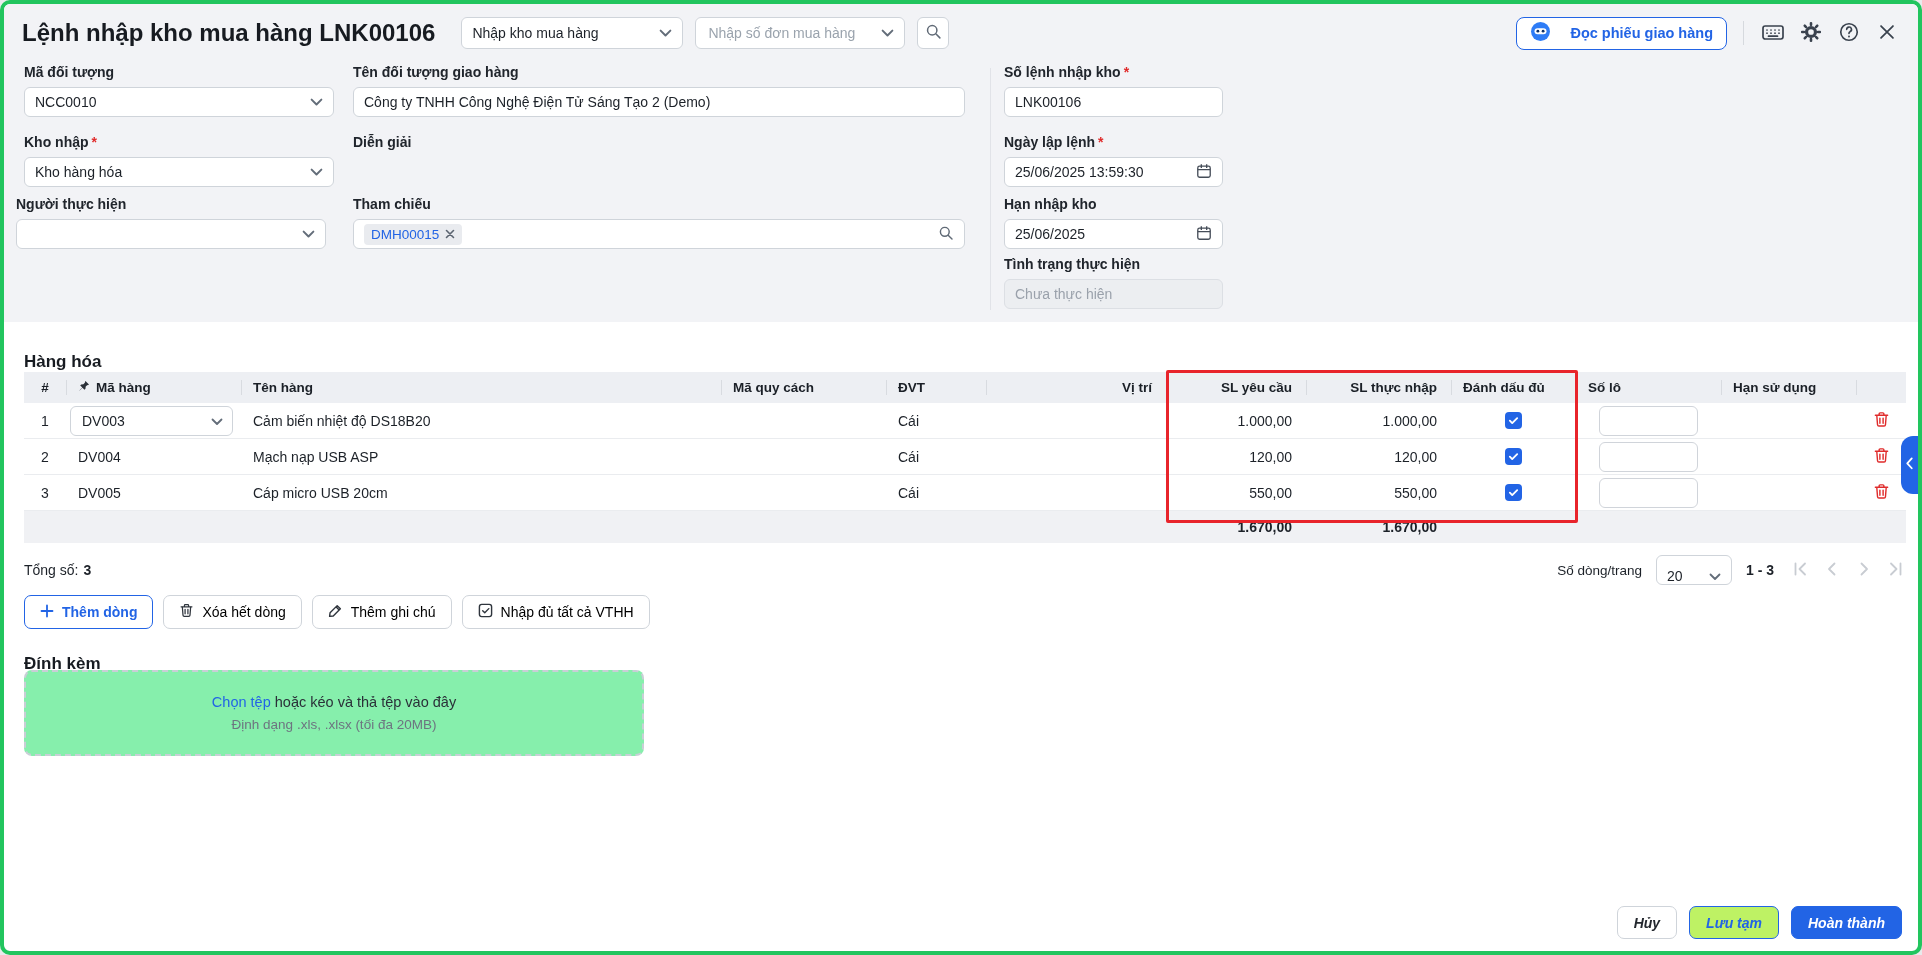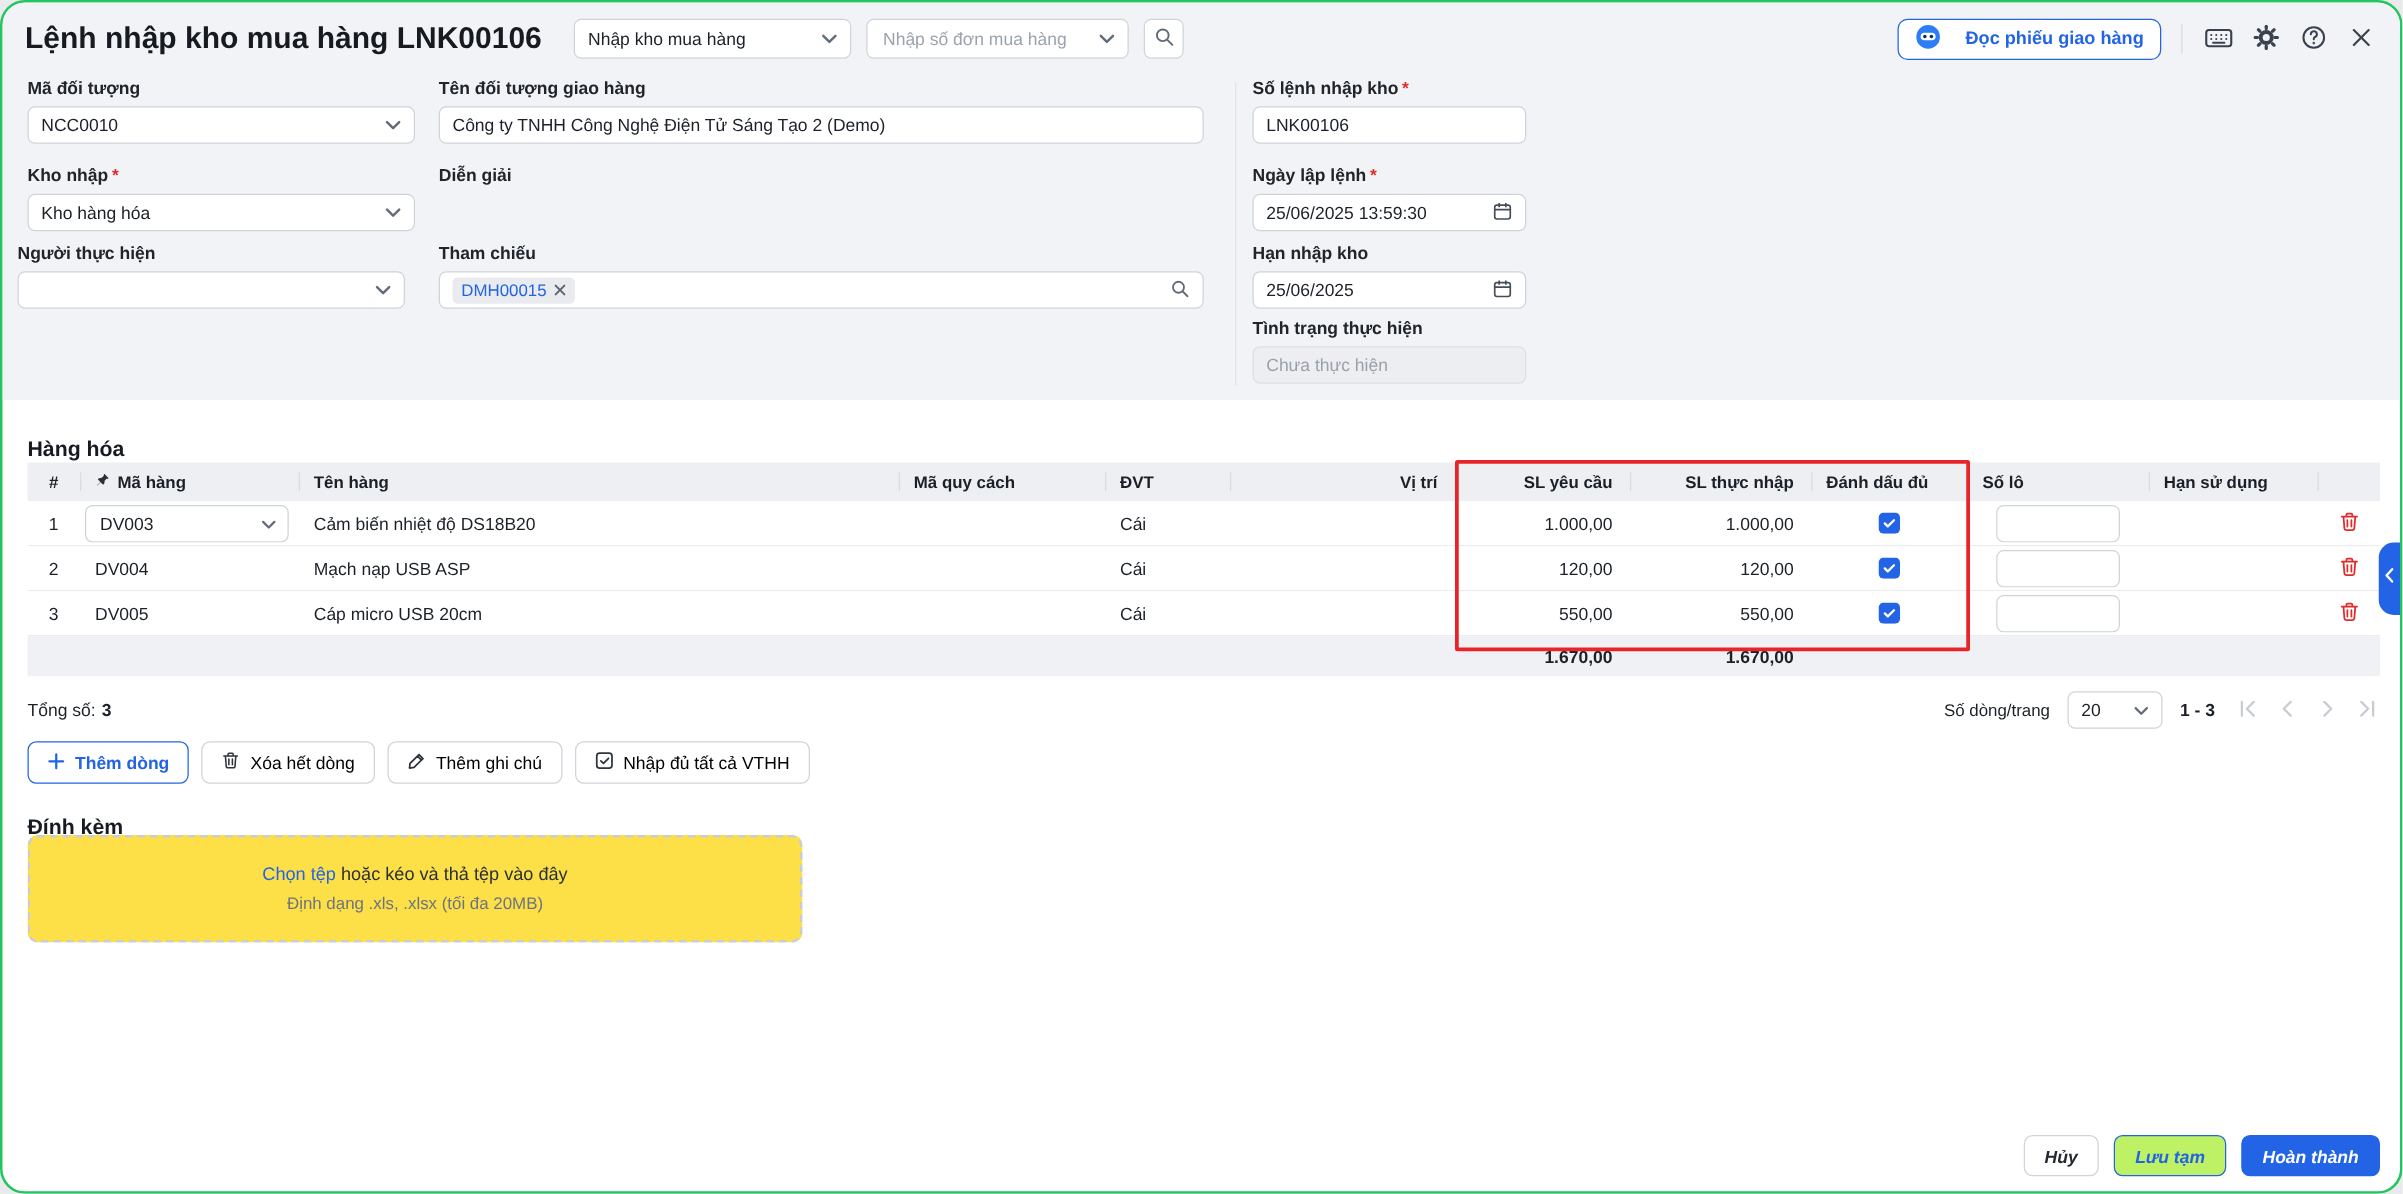--- a/index.html
+++ b/index.html
@@ -1,19 +1,19 @@
 <!DOCTYPE html>
 <html><head>
 <meta charset="utf-8">
 <style>
   html,body{margin:0;padding:0;background:#e9eaec;}
   *{box-sizing:border-box;}
   .window{
     position:relative;width:1922px;height:955px;background:#fff;
-    border:2px solid #22c55e;border-radius:20px;overflow:hidden;
+    border:4px solid #22c55e;border-radius:10px;overflow:hidden;
     font-family:"Liberation Sans",sans-serif;color:#1c2128;
   }
   
   .topsection{position:absolute;left:0;top:0;right:0;height:318px;background:#f2f3f6;}
   .topbar{position:absolute;left:0;top:0;right:0;height:58px;display:flex;align-items:center;padding:0 18px;gap:12px;}
   .page-title{font-size:24px;font-weight:700;margin:0 14px 0 0;white-space:nowrap;color:#171b21;}
   .select,.combo{
     height:32px;background:#fff;border:1px solid #cfd4da;border-radius:6px;
     display:flex;align-items:center;justify-content:space-between;padding:0 10px;font-size:14px;gap:8px;
   }
@@ -65,31 +65,31 @@
   .lot-input{width:calc(100% - 22px);margin:0 11px;height:30px;border:1px solid #d0d4da;border-radius:6px;background:#fff;outline:none;font-family:inherit;}
   .t-totals{height:32px;background:#f0f1f4;font-weight:700;}
   .t-totals>div{padding:0 14px;text-align:right;}
   .trash-btn{background:none;border:none;padding:2px;cursor:pointer;display:flex;}
   .red-box{position:absolute;left:1162px;top:366px;width:412px;height:153px;border:3px solid #e8242b;border-radius:2px;pointer-events:none;}
   
   .table-footer{position:absolute;left:20px;top:549px;width:1882px;display:flex;justify-content:space-between;align-items:center;height:34px;}
   .total-count{font-size:14px;}
   .total-count b{margin-left:5px;}
   .pagination{display:flex;align-items:center;gap:14px;font-size:13.5px;color:#1c2128;}
-  .pp-select{width:76px;height:30px;}
+  .pp-select{width:76px;height:30px;align-items:flex-end;}
   .range{font-weight:700;font-size:14px;}
   .pg-icons{display:flex;align-items:center;gap:12px;margin-left:2px;}
   .pg-btn{background:none;border:none;padding:0;display:flex;cursor:default;}
   
   .actions-row{position:absolute;left:20px;top:591px;display:flex;gap:10px;}
   .act-btn{height:34px;border:1px solid #cfd4da;border-radius:7px;background:#fff;font-size:14px;color:#000000;display:flex;align-items:center;gap:8px;padding:0 15px;font-family:inherit;cursor:pointer;white-space:nowrap;}
   .act-btn.primary-outline{border-color:#2264e5;color:#2264e5;font-weight:600;}
   
   #attach-title{left:20px;top:636px;}
-  .dropzone{position:absolute;left:20px;top:666px;width:620px;height:86px;border:2px dashed #c9ced6;border-radius:8px;display:flex;flex-direction:column;align-items:center;justify-content:center;gap:7px;background:#fde047;}
+  .dropzone{position:absolute;left:20px;top:666px;width:620px;height:86px;border:2px dashed #c9ced6;border-radius:8px;display:flex;flex-direction:column;align-items:center;justify-content:center;gap:7px;background:#86efac;}
   .dz-line1{font-size:14.5px;color:#2a3038;}
   .dz-line1 .link{color:#2264e5;cursor:pointer;}
   .dz-line2{font-size:13.5px;color:#6d7480;}
   
   .bottombar{position:absolute;right:16px;bottom:12px;display:flex;gap:12px;}
   .btm-btn{height:33px;border-radius:7px;font-size:14px;font-weight:700;padding:0 16px;font-family:inherit;cursor:pointer;display:flex;align-items:center;font-style:italic;}
   .btn-cancel{background:#fff;border:1px solid #cfd4da;color:#23272e;}
   .btn-draft{background:#bef264;border:1px solid #2264e5;color:#2264e5;}
   .btn-complete{background:#2264e5;border:1px solid #2264e5;color:#fff;}
   

